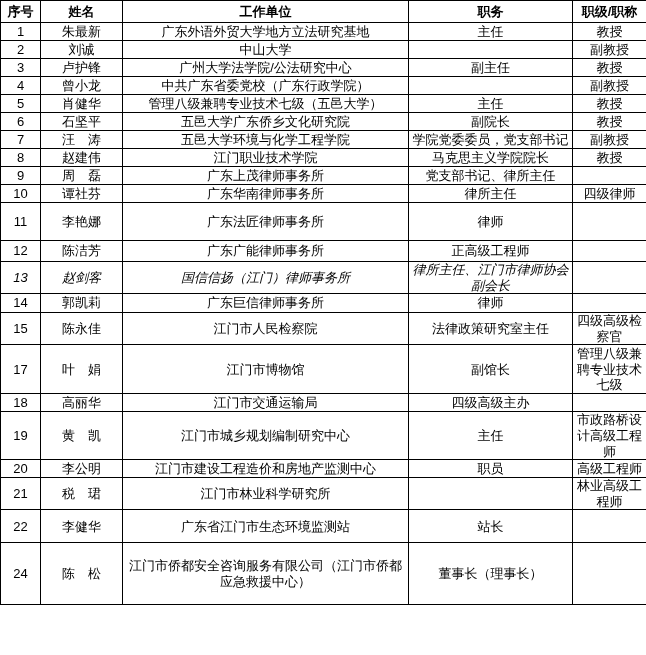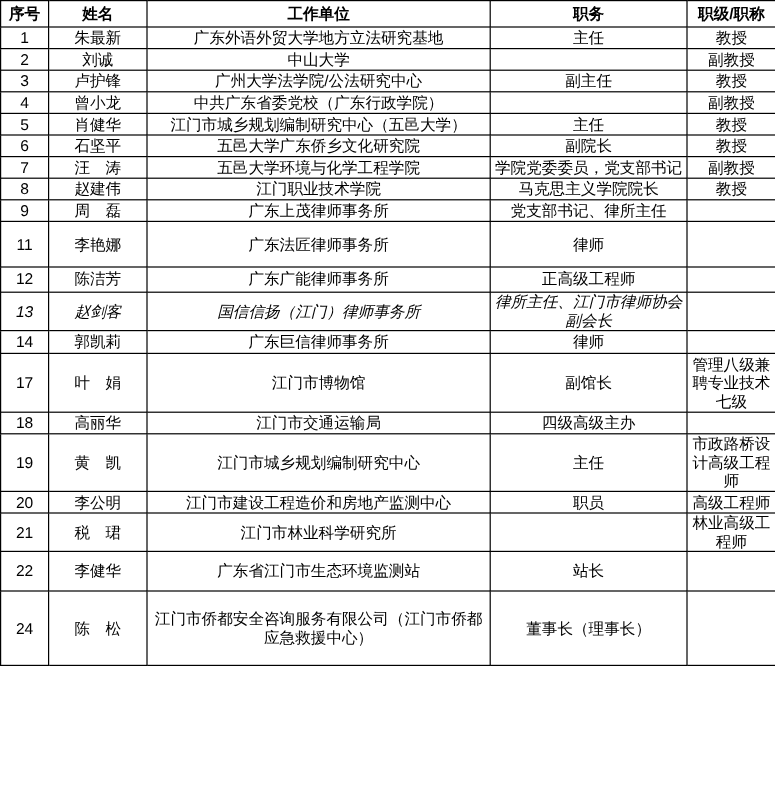--- a/index.html
+++ b/index.html
@@ -98,21 +98,21 @@
       <tr class="r4">
         <td>4</td>
         <td>曾小龙</td>
         <td>中共广东省委党校（广东行政学院）</td>
         <td></td>
         <td>副教授</td>
       </tr>
       <tr class="r5">
         <td>5</td>
         <td>肖健华</td>
-        <td>江门市城乡规划编制研究中心（五邑大学）</td>
+        <td>管理八级兼聘专业技术七级（五邑大学）</td>
         <td>主任</td>
         <td>教授</td>
       </tr>
       <tr class="r6">
         <td>6</td>
         <td>石坚平</td>
         <td>五邑大学广东侨乡文化研究院</td>
         <td>副院长</td>
         <td>教授</td>
       </tr>
@@ -130,20 +130,27 @@
         <td>马克思主义学院院长</td>
         <td>教授</td>
       </tr>
       <tr class="r9">
         <td>9</td>
         <td>周　磊</td>
         <td>广东上茂律师事务所</td>
         <td>党支部书记、律所主任</td>
         <td></td>
       </tr>
+      <tr class="r10">
+        <td>10</td>
+        <td>谭社芬</td>
+        <td>广东华南律师事务所</td>
+        <td>律所主任</td>
+        <td>四级律师</td>
+      </tr>
       <tr class="r11">
         <td>11</td>
         <td>李艳娜</td>
         <td>广东法匠律师事务所</td>
         <td>律师</td>
         <td></td>
       </tr>
       <tr class="r12">
         <td>12</td>
         <td>陈洁芳</td>
@@ -157,20 +164,27 @@
         <td>国信信扬（江门）律师事务所</td>
         <td>律所主任、江门市律师协会副会长</td>
         <td></td>
       </tr>
       <tr class="r14">
         <td>14</td>
         <td>郭凯莉</td>
         <td>广东巨信律师事务所</td>
         <td>律师</td>
         <td></td>
+      </tr>
+      <tr class="r15">
+        <td>15</td>
+        <td>陈永佳</td>
+        <td>江门市人民检察院</td>
+        <td>法律政策研究室主任</td>
+        <td>四级高级检察官</td>
       </tr>
       <tr class="r17">
         <td>17</td>
         <td>叶　娟</td>
         <td>江门市博物馆</td>
         <td>副馆长</td>
         <td>管理八级兼聘专业技术七级</td>
       </tr>
       <tr class="r18">
         <td>18</td>

